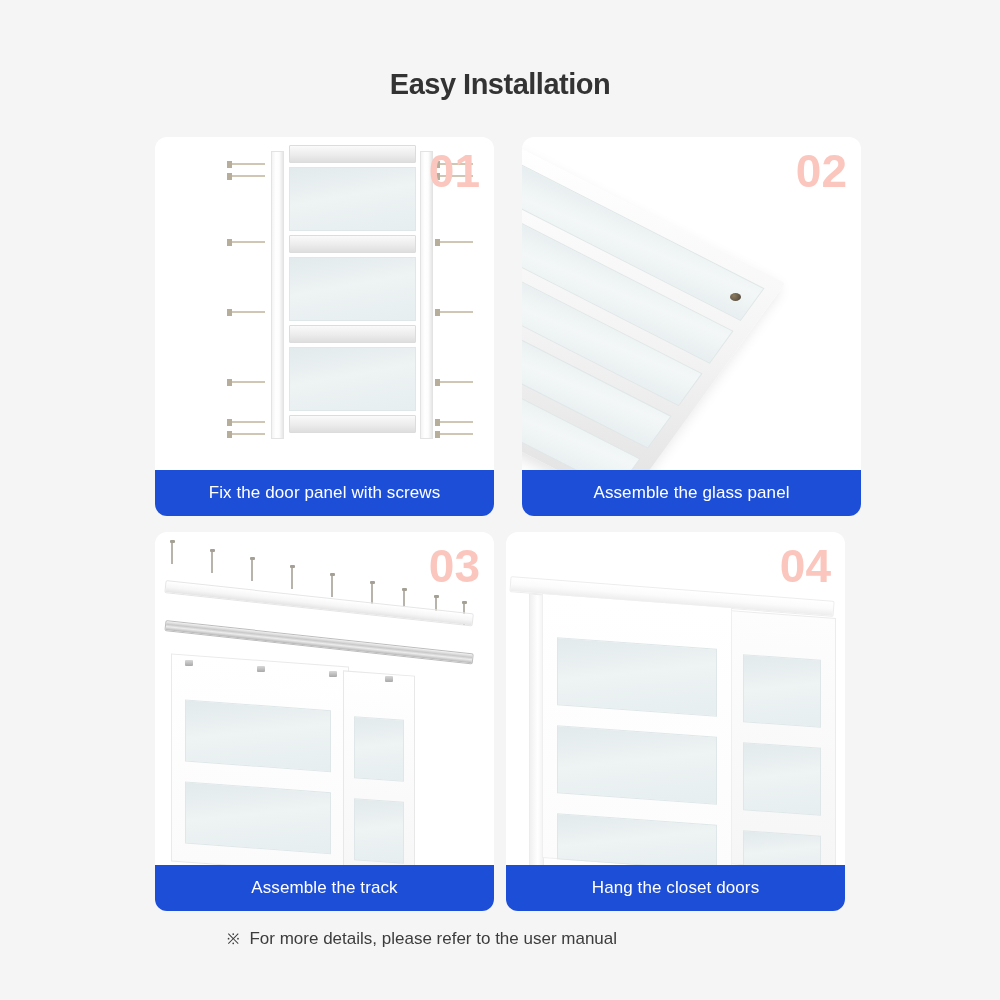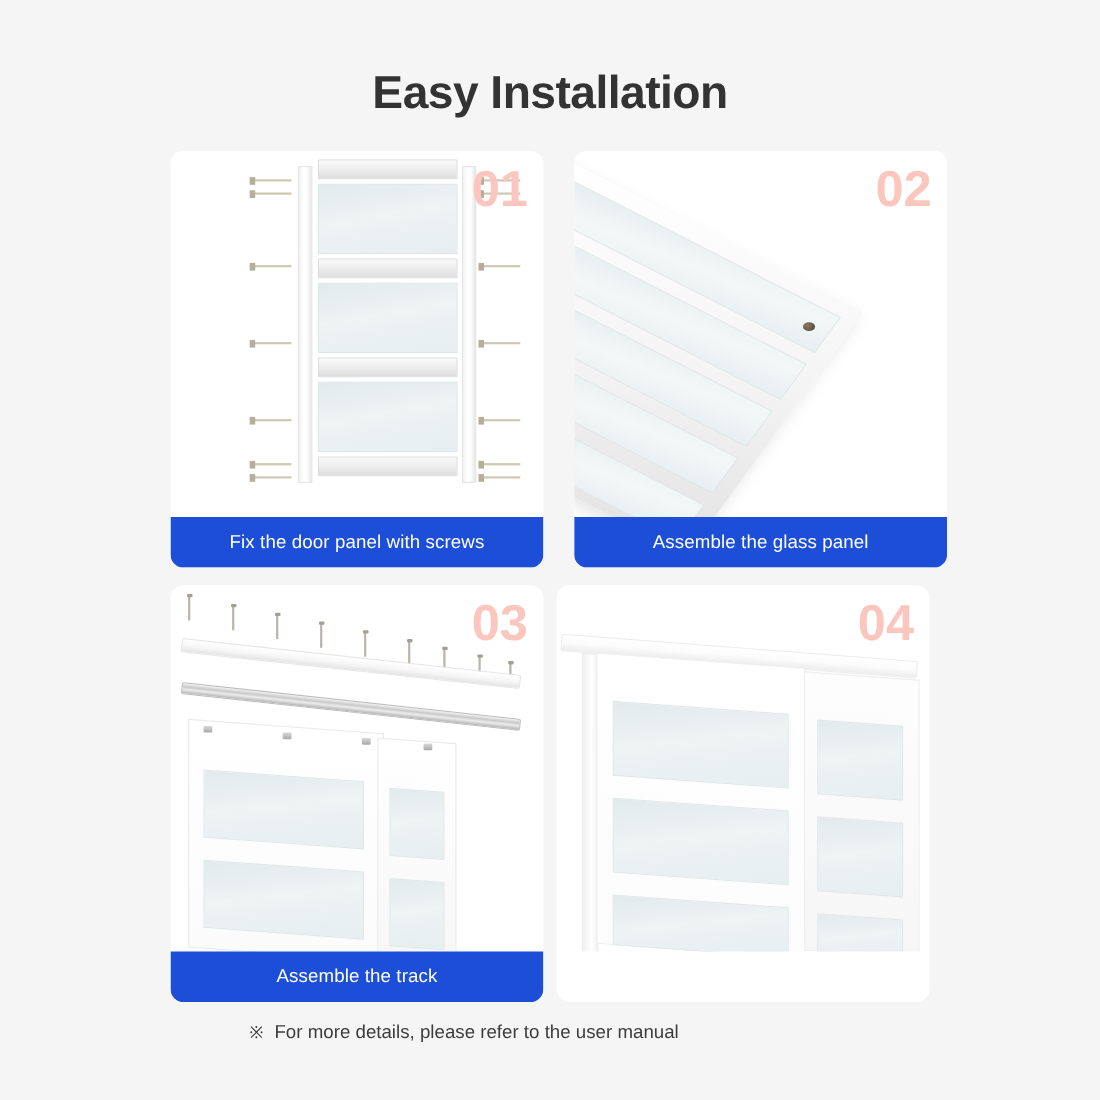--- a/index.html
+++ b/index.html
@@ -7,21 +7,21 @@
     width:1000px;height:1000px;
     background:#f5f5f5;
     font-family:"Liberation Sans", sans-serif;
     overflow:hidden;
   }
   .page{position:relative;width:1000px;height:1000px;box-sizing:border-box;}
 
   .page-title{
     position:absolute;top:58px;left:0;width:1000px;
     text-align:center;
-    font-size:42px;font-weight:bold;
+    font-size:29px;font-weight:bold;
     letter-spacing:-0.5px;
     color:#333333;
     line-height:52px;
   }
 
   .grid{
     position:absolute;
     left:155px;top:137px;
     width:690px;height:778px;
   }
@@ -365,20 +365,23 @@
           <div class="glass" style="left:14px;top:218px;width:78px;height:40px;"></div>
         </div>
 
         <div class="door-front">
           <div class="glass" style="left:14px;top:42px;width:160px;height:68px;"></div>
           <div class="glass" style="left:14px;top:130px;width:160px;height:68px;"></div>
           <div class="glass" style="left:14px;top:218px;width:160px;height:46px;"></div>
         </div>
 
       </div>
+      <div class="banner">
+        <span>Hang the closet doors</span>
+      </div>
     </div>
 
   </div>
 
   <div class="footnote">
     <span class="mark">※</span><span>For more details, please refer to the user manual</span>
   </div>
 
 </div>
 

